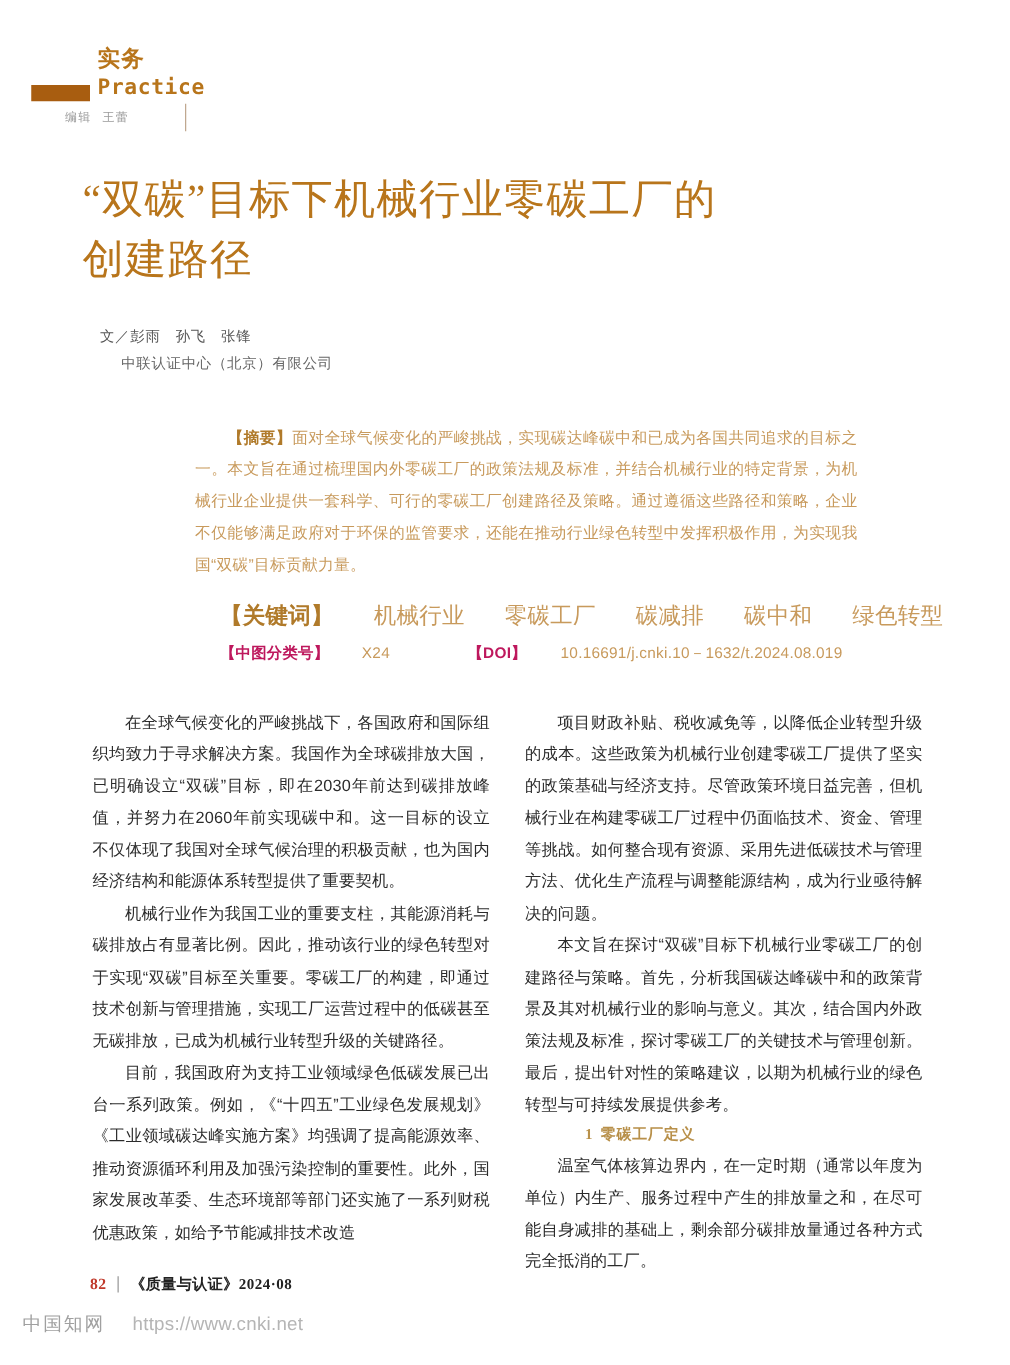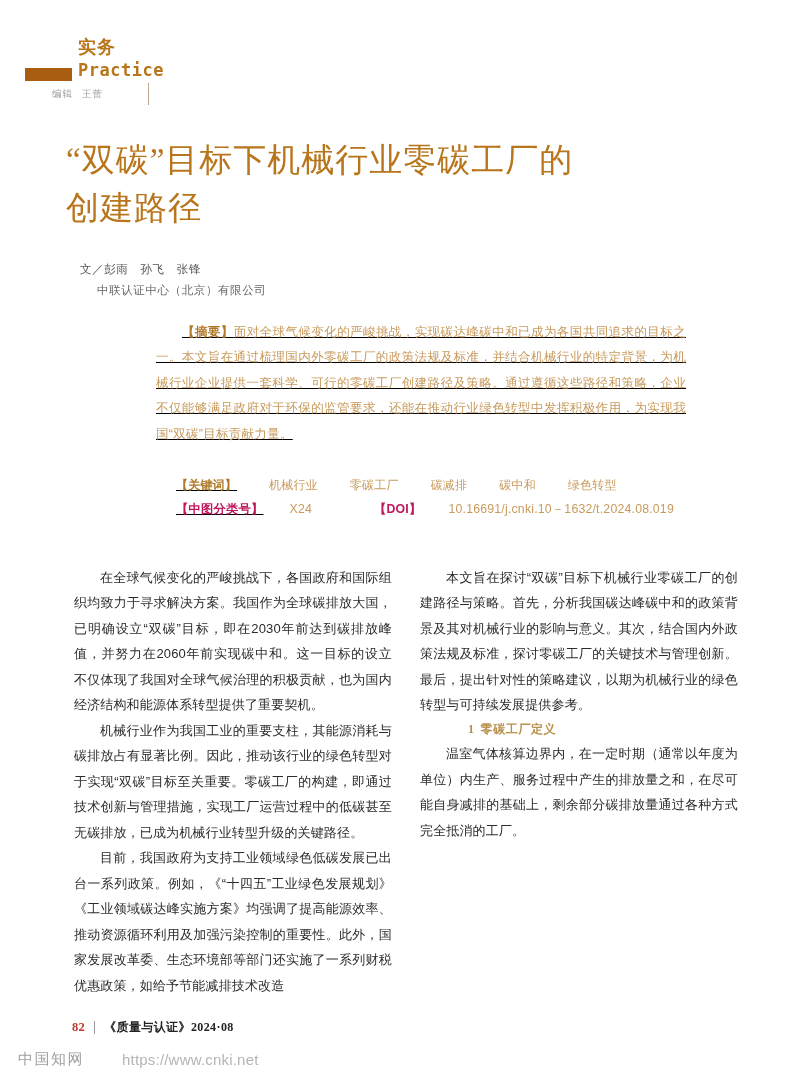--- a/index.html
+++ b/index.html
@@ -112,42 +112,41 @@
     font-size: 11.5px;
     color: #666666;
     letter-spacing: 0.6px;
     white-space: nowrap;
   }
 
   
   .abstract-block {
     position: absolute;
     left: 156px;
-    top: 320px;
+    top: 338px;
     width: 530px;
-    text-decoration: underline;
   }
   .abstract {
     font-family: "Liberation Sans", sans-serif;
     font-size: 12.6px;
     line-height: 2.02;
     color: #c89a5c;
     text-align: justify;
     text-justify: inter-ideograph;
     letter-spacing: 0.2px;
     text-indent: 26px;
   }
   .abstract b {
     color: #b07a2a;
     font-weight: bold;
   }
   .kw-line {
-    margin-top: 26px;
-    font-family: "Liberation Sans", sans-serif;
-    font-size: 12px;
+    margin-top: 9px;
+    font-family: "Liberation Sans", sans-serif;
+    font-size: 18px;
     line-height: 2.0;
     color: #c89a5c;
     letter-spacing: 0.2px;
     text-indent: 20px;
     white-space: nowrap;
   }
   .kw-line b { color:#b07a2a; font-weight:bold; }
   .kw-line .kw { display:inline-block; margin-left: 12px; }
   .cls-line {
     font-family: "Liberation Sans", sans-serif;
@@ -226,21 +225,20 @@
     letter-spacing: 0.4px;
   }
 
   .cnki {
     position: absolute;
     left: 18px;
     top: 1050px;
     display: flex;
     align-items: center;
     white-space: nowrap;
-    gap: 16px;
   }
   .cnki-name {
     font-family: "Liberation Sans", sans-serif;
     font-size: 15px;
     color: #a0a0a0;
     letter-spacing: 1.5px;
   }
   .cnki-url {
     font-family: "Liberation Sans", sans-serif;
     font-size: 15px;
@@ -278,20 +276,21 @@
     <div class="cls-line"><b>【中图分类号】</b><span class="v">X24</span><b class="doi-lbl">【DOI】</b><span class="doi-val">10.16691/j.cnki.10－1632/t.2024.08.019</span></div>
   </div>
 
   <div class="col col-left">
     <p>在全球气候变化的严峻挑战下，各国政府和国际组织均致力于寻求解决方案。我国作为全球碳排放大国，已明确设立“双碳”目标，即在2030年前达到碳排放峰值，并努力在2060年前实现碳中和。这一目标的设立不仅体现了我国对全球气候治理的积极贡献，也为国内经济结构和能源体系转型提供了重要契机。</p>
     <p>机械行业作为我国工业的重要支柱，其能源消耗与碳排放占有显著比例。因此，推动该行业的绿色转型对于实现“双碳”目标至关重要。零碳工厂的构建，即通过技术创新与管理措施，实现工厂运营过程中的低碳甚至无碳排放，已成为机械行业转型升级的关键路径。</p>
     <p>目前，我国政府为支持工业领域绿色低碳发展已出台一系列政策。例如，《“十四五”工业绿色发展规划》《工业领域碳达峰实施方案》均强调了提高能源效率、推动资源循环利用及加强污染控制的重要性。此外，国家发展改革委、生态环境部等部门还实施了一系列财税优惠政策，如给予节能减排技术改造</p>
   </div>
 
   <div class="col col-right">
+    <p>项目财政补贴、税收减免等，以降低企业转型升级的成本。这些政策为机械行业创建零碳工厂提供了坚实的政策基础与经济支持。尽管政策环境日益完善，但机械行业在构建零碳工厂过程中仍面临技术、资金、管理等挑战。如何整合现有资源、采用先进低碳技术与管理方法、优化生产流程与调整能源结构，成为行业亟待解决的问题。</p>
     <p>本文旨在探讨“双碳”目标下机械行业零碳工厂的创建路径与策略。首先，分析我国碳达峰碳中和的政策背景及其对机械行业的影响与意义。其次，结合国内外政策法规及标准，探讨零碳工厂的关键技术与管理创新。最后，提出针对性的策略建议，以期为机械行业的绿色转型与可持续发展提供参考。</p>
     <p class="sec-head"><span class="num">1</span><span>零碳工厂定义</span></p>
     <p>温室气体核算边界内，在一定时期（通常以年度为单位）内生产、服务过程中产生的排放量之和，在尽可能自身减排的基础上，剩余部分碳排放量通过各种方式完全抵消的工厂。</p>
   </div>
 
   <div class="footer">
     <span class="pg-num">82</span>
     <span class="pg-div"></span>
     <span class="pg-journal">《质量与认证》2024·08</span>
   </div>

